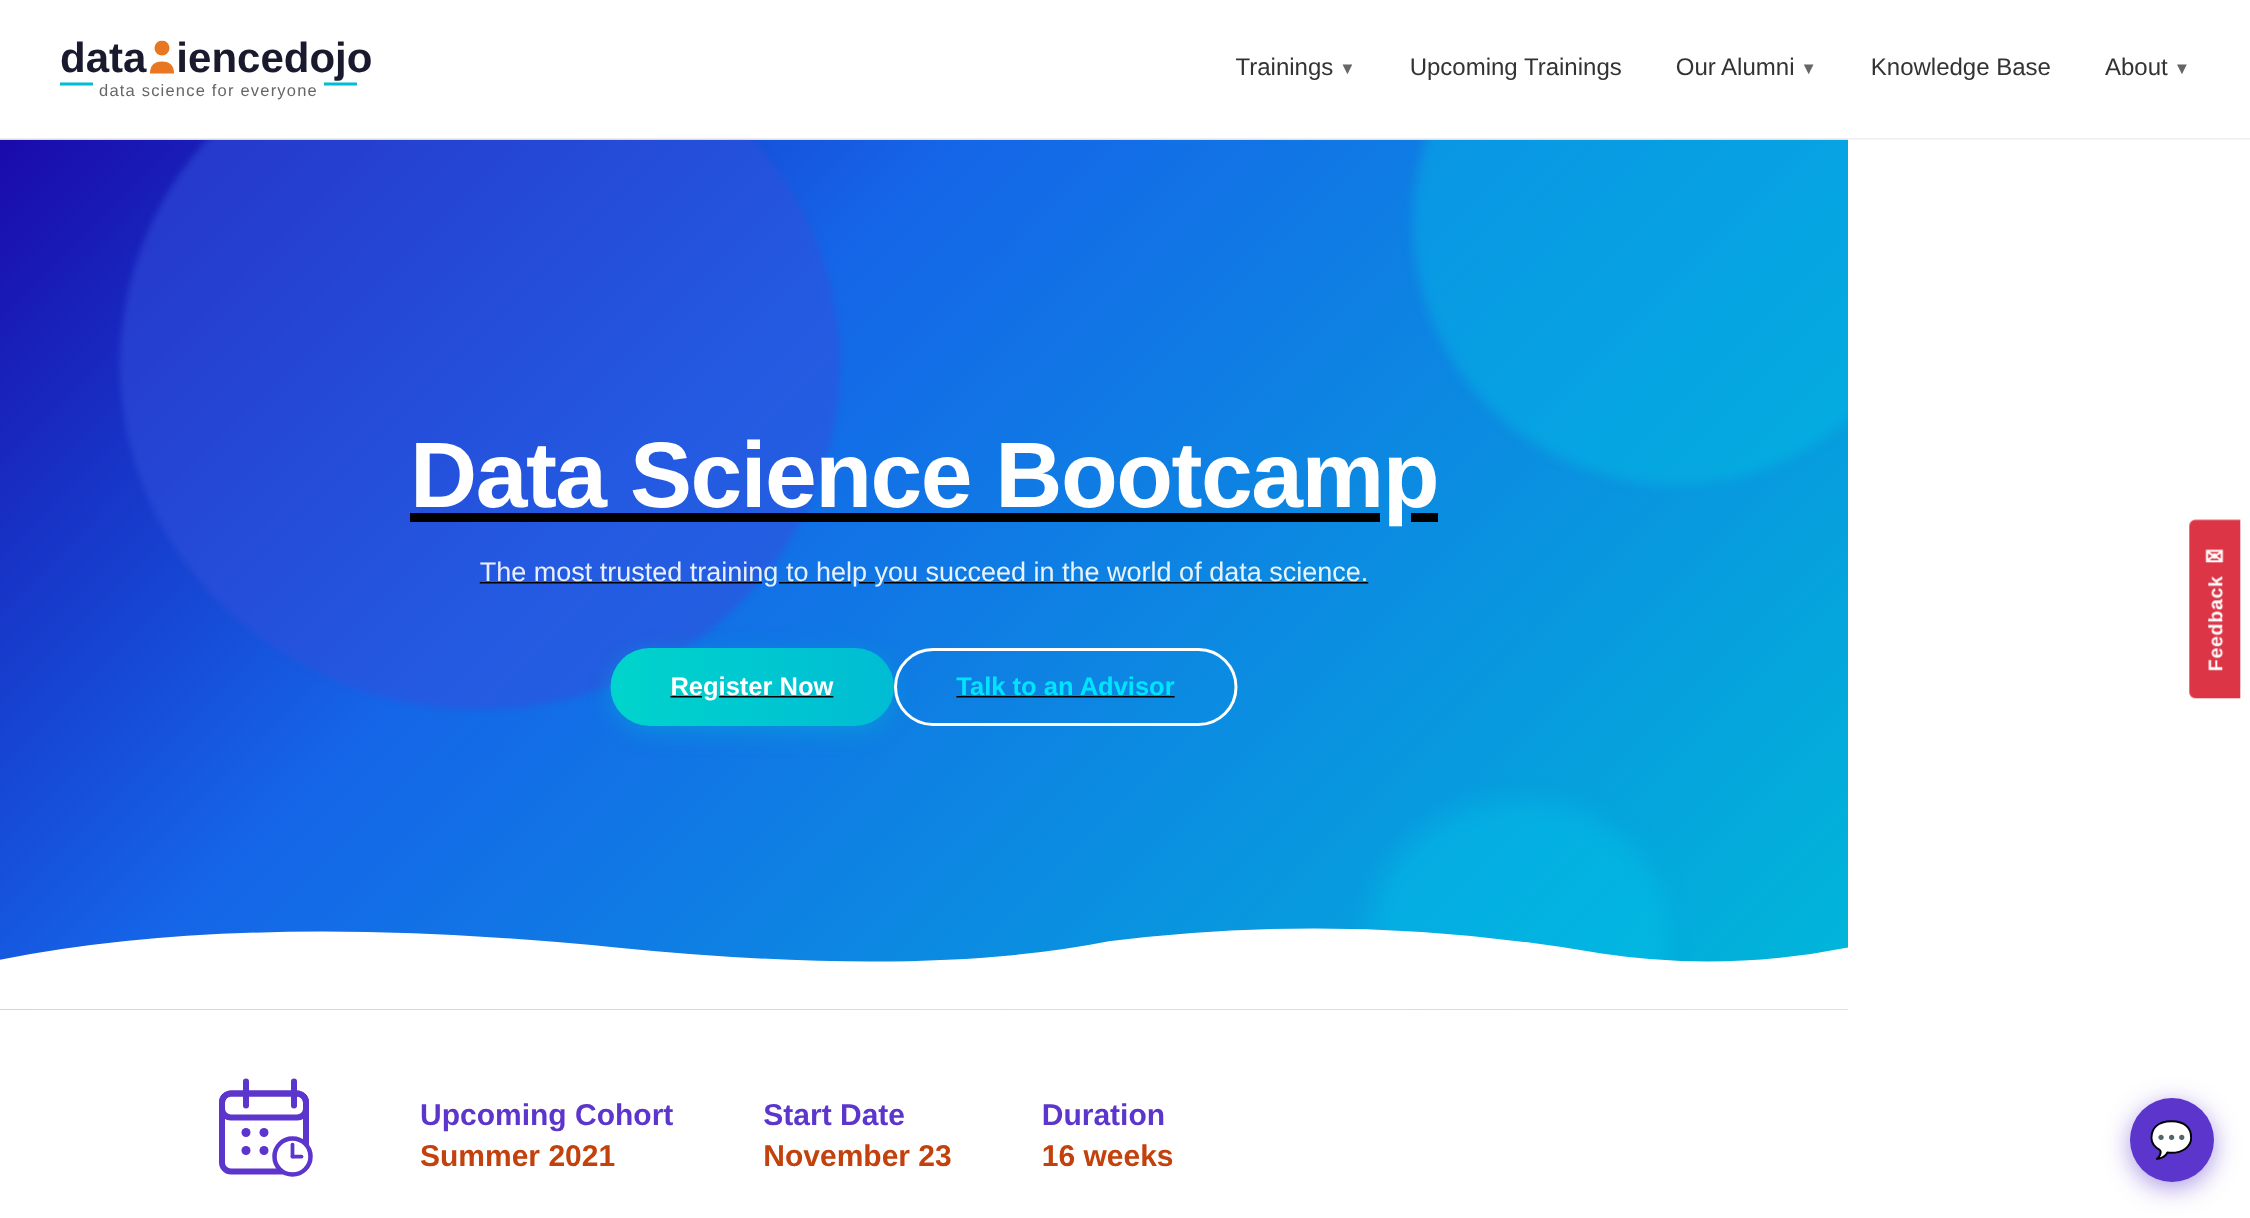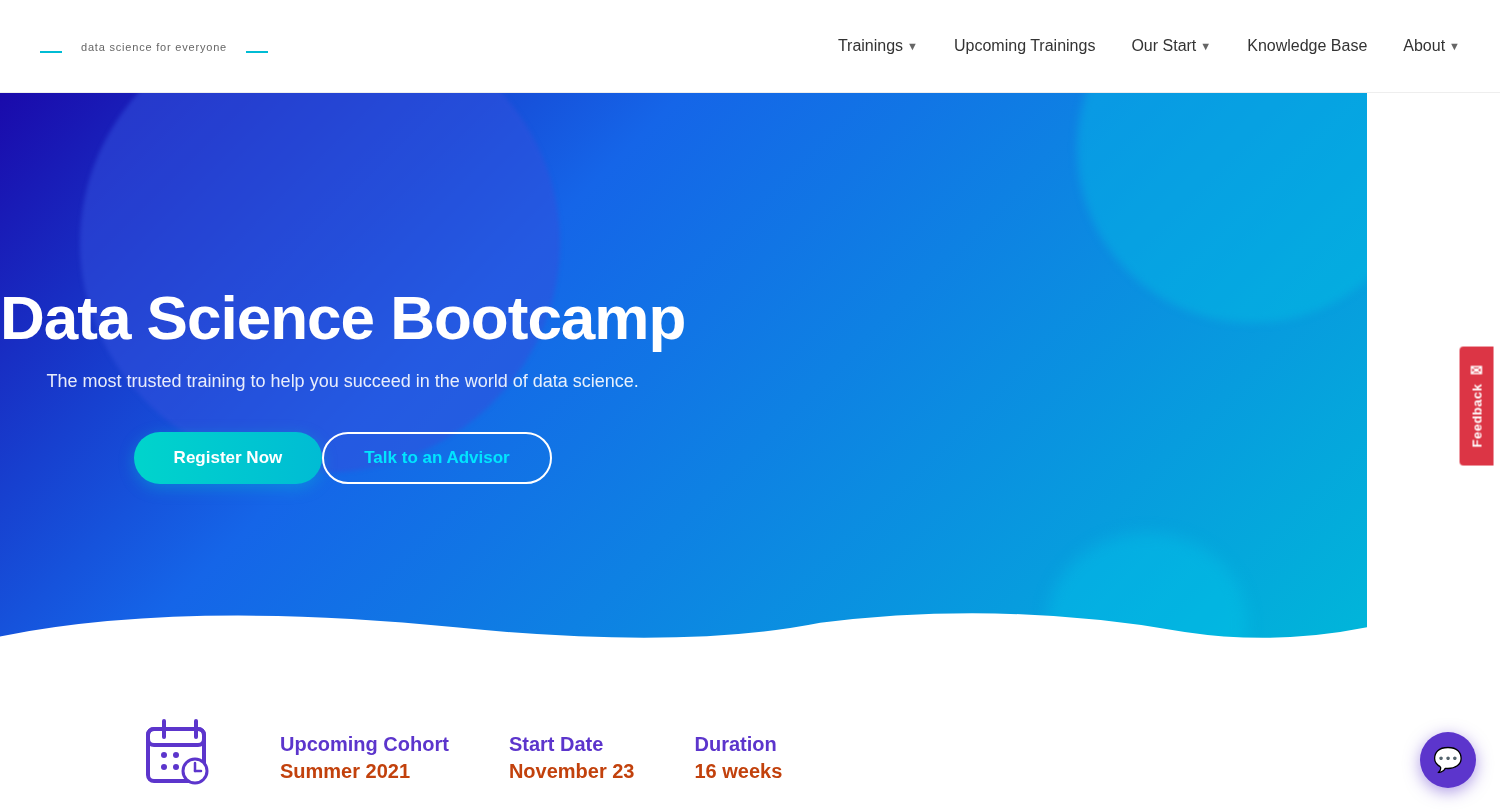--- a/index.html
+++ b/index.html
@@ -34,29 +34,30 @@
       gap: 4px;
     }
     .chevron-icon {
       font-size: 11px;
       color: #666;
     }
 
     
     .hero {
       position: relative;
-      width: 1367px;
+      width: 1232px;
       height: 580px;
       background: linear-gradient(135deg, #1a0aab 0%, #1565e8 35%, #00b8d9 100%);
       overflow: hidden;
       display: flex;
       flex-direction: column;
-      align-items: flex-start;
+      align-items: center;
       justify-content: center;
       text-align: center;
+      text-decoration: underline;
     }
     
     .blob1 {
       position: absolute;
       top: -80px;
       left: 80px;
       width: 480px;
       height: 460px;
       background: rgba(50, 80, 220, 0.55);
       border-radius: 50%;
@@ -223,22 +224,22 @@
       display: flex;
       align-items: center;
       gap: 0;
       font-size: 28px;
       font-weight: 700;
       line-height: 1;
     }
     .logo-ds { color: #1a1a2e; }
     .tagline-row {
       display: flex;
-      align-items: flex-end;
-      gap: 19px;
+      align-items: flex-start;
+      gap: 4px;
       margin-top: 2px;
     }
     .tagline-line {
       width: 22px;
       height: 2px;
       background: #00bcd4;
     }
     .tagline-text {
       font-size: 11px;
       color: #666;
@@ -253,20 +254,31 @@
       width: 100%;
       z-index: 1;
     }
   </style>
 </head>
 <body>
 
 <nav class="navbar">
   <div class="logo-wrapper">
     <div class="logo-brand">
+      <div class="logo-main">
+        <span class="logo-ds">data</span>
+        <span style="display:inline-block;position:relative;width:20px;height:24px;margin:0 0px;">
+          <svg width="20" height="24" viewBox="0 0 20 24">
+            <circle cx="10" cy="5" r="5" fill="#e87722"></circle>
+            <path d="M2 22 Q2 14 10 14 Q18 14 18 22" fill="#e87722"></path>
+          </svg>
+        </span>
+        <span style="color:#1a1a2e;font-weight:700;">ience</span>
+        <span style="color:#1a1a2e;font-weight:700;">dojo</span>
+      </div>
       <div class="tagline-row">
         <div class="tagline-line"></div>
         <span class="tagline-text">data science for everyone</span>
         <div class="tagline-line"></div>
       </div>
     </div>
   </div>
 
   <ul class="nav-links">
     <li>
@@ -275,21 +287,21 @@
         <span class="chevron-icon">▼</span>
       </a>
     </li>
     <li>
       <a href="#">
         <span>Upcoming Trainings</span>
       </a>
     </li>
     <li>
       <a href="#">
-        <span>Our Start</span>
+        <span>Our Alumni</span>
         <span class="chevron-icon">▼</span>
       </a>
     </li>
     <li>
       <a href="#">
         <span>Knowledge Base</span>
       </a>
     </li>
     <li>
       <a href="#">

